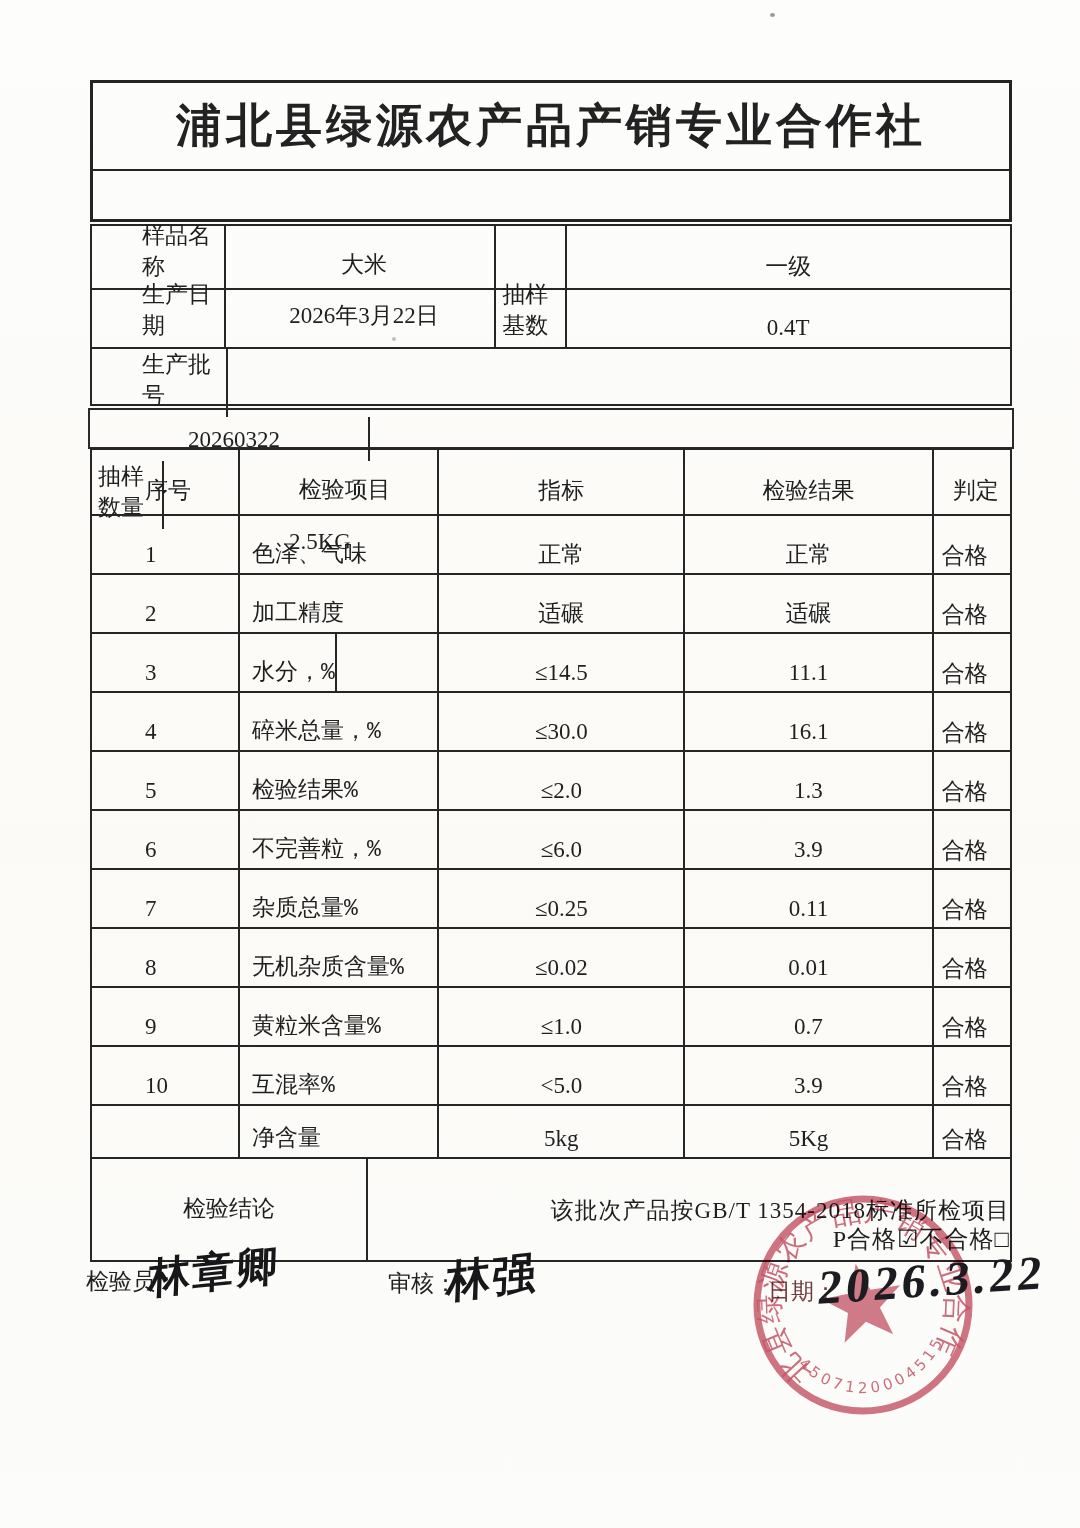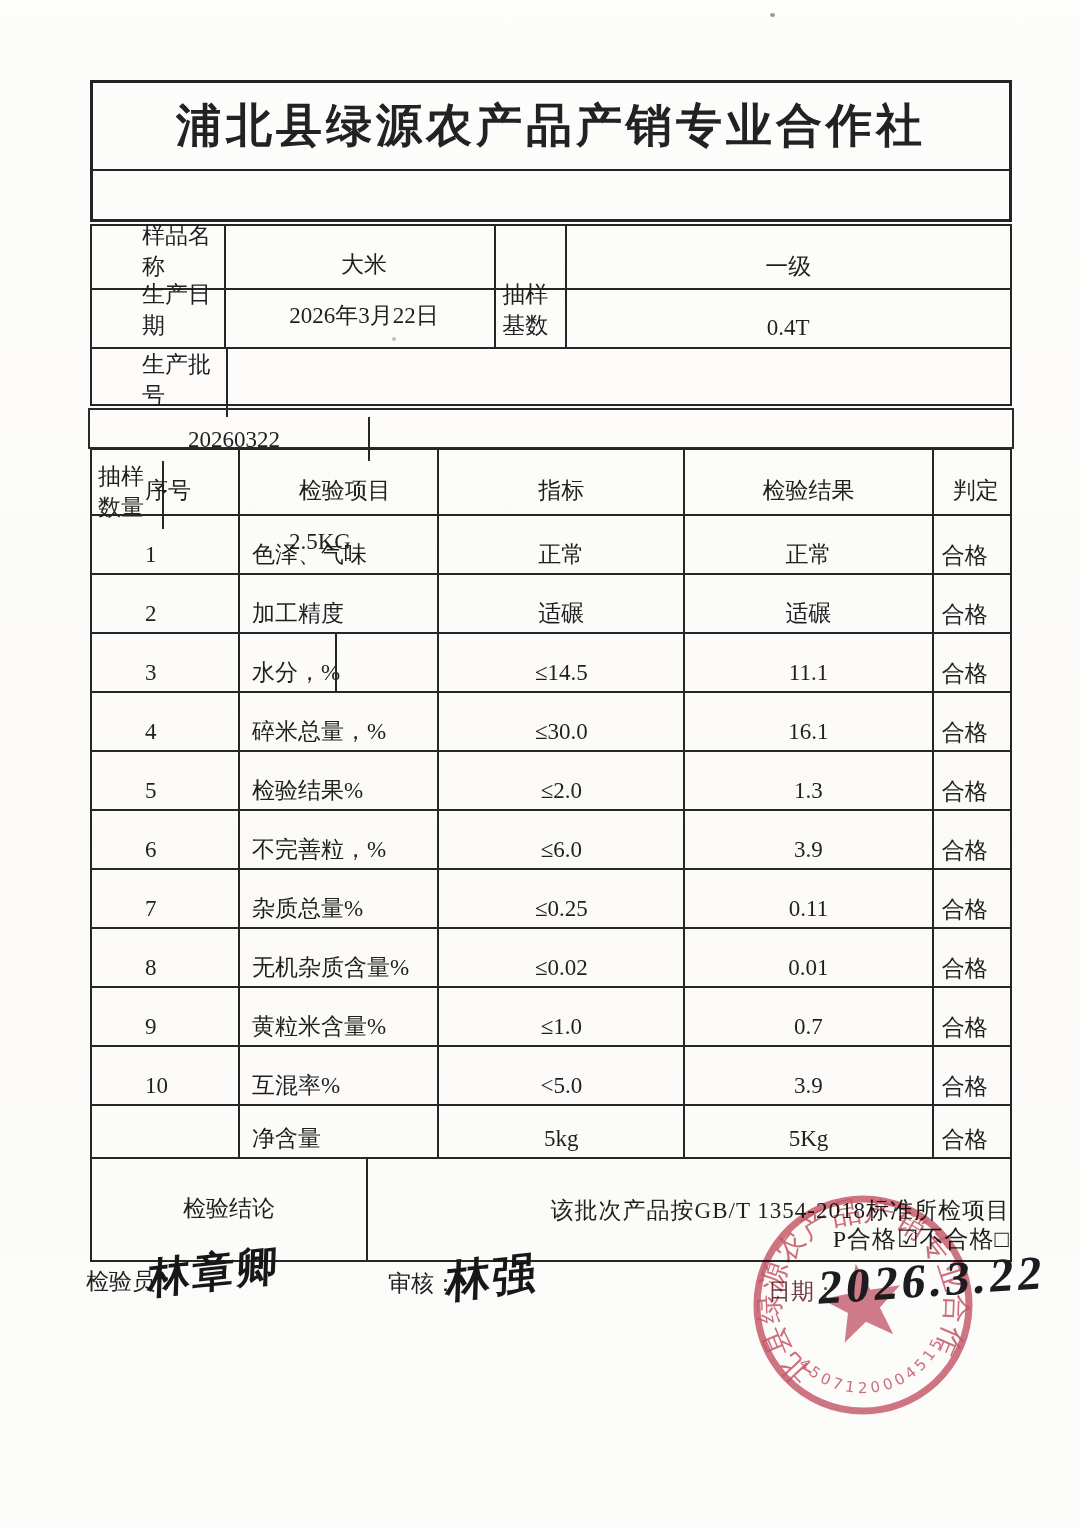--- a/index.html
+++ b/index.html
@@ -30,21 +30,21 @@
   .ir1{height:62px;} .ir2{height:57px;} .ir3{height:55px;flex-direction:column;}
   
   .band{position:absolute;left:88px;top:408px;width:926px;height:41px;border:2px solid #2a2a2a;box-sizing:border-box;}
   
   .results-table{position:absolute;left:90px;top:448px;width:922px;border:2px solid #262626;box-sizing:border-box;background:transparent;}
   .trow{display:flex;border-bottom:2px solid #262626;}
   .trow:last-child{border-bottom:none;}
   .trow .cell{border-right:2px solid #262626;box-sizing:border-box;display:flex;align-items:flex-end;font-size:23px;line-height:1.15;}
   .trow .cell:last-child{border-right:none;}
   .c-no{width:112px;padding:0 0 5px 5px;margin-left:48px;}
-  .c-item{width:223px;padding:0 0 5px 12px;position:relative;}
+  .c-item{width:223px;padding:0 0 5px 12px;position:relative;font-family:Liberation Mono, monospace;}
   .c-spec{width:277px;justify-content:center;padding-bottom:5px;}
   .c-result{width:280px;justify-content:center;padding-bottom:5px;}
   .c-verdict{width:85px;padding:0 0 4px 8px;}
   .h-row{height:64px;}
   .h-row .cell{align-items:flex-end;padding-bottom:10px;}
   .h-row .c-no{padding-left:5px;}
   .h-row .c-item,.h-row .c-spec,.h-row .c-result{justify-content:center;}
   .h-row .c-verdict{justify-content:center;padding-left:8px;}
   .r-std{height:57px;}
   .r-net{height:51px;}

